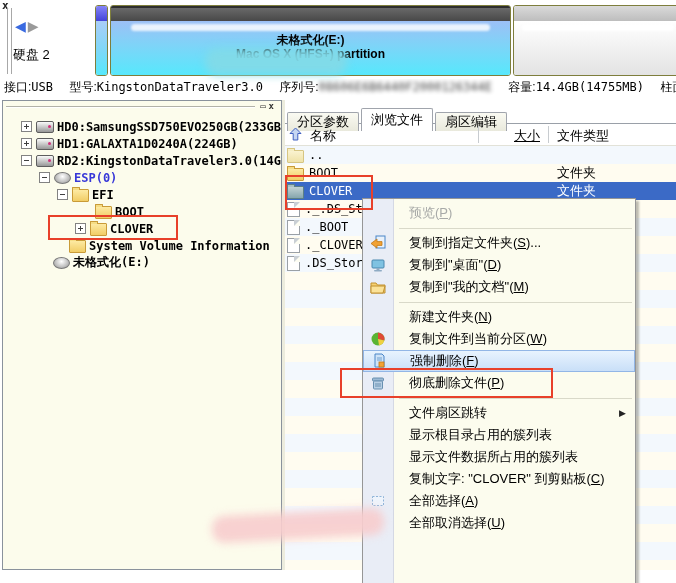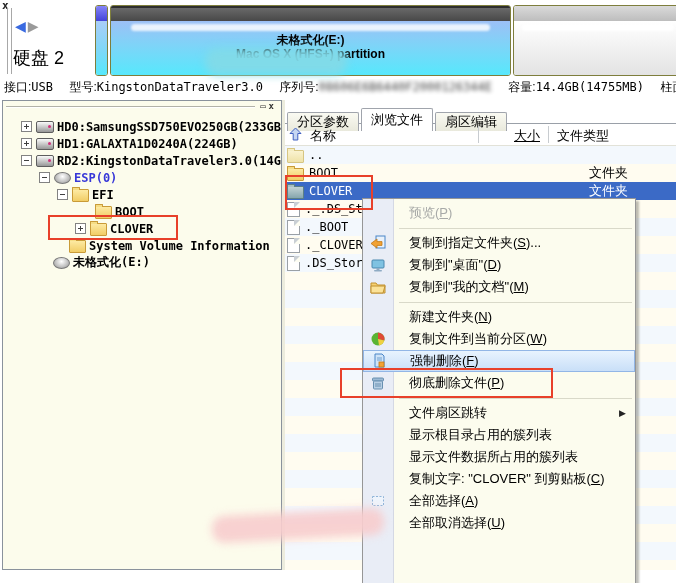--- a/index.html
+++ b/index.html
@@ -4,21 +4,21 @@
 <style>
   html,body{margin:0;padding:0;background:#fff;}
   #win{position:relative;width:676px;height:583px;background:#ffffff;overflow:hidden;
        font-family:"Liberation Sans","DejaVu Sans",sans-serif;color:#000;}
 
   
   .top-close{position:absolute;left:2px;top:-1px;font:bold 11px "DejaVu Sans Mono",monospace;color:#222;cursor:default;}
   .grip{position:absolute;left:7px;top:8px;width:3px;height:66px;border-left:1px solid #a8a8a8;border-right:1px solid #a8a8a8;}
   .nav{position:absolute;left:15px;top:18px;font-size:14px;letter-spacing:2px;}
   .nav .back{color:#3a6ae0;} .nav .fwd{color:#9a9a9a;}
-  .disk-label{position:absolute;left:13px;top:46px;font-size:18px;}
+  .disk-label{position:absolute;left:13px;top:46px;font-size:13px;}
 
   .pstrip{position:absolute;top:5px;border:1px solid #7e7e3c;border-radius:3px;overflow:hidden;box-sizing:border-box;}
   .pstrip .phead{height:15px;}
   .pstrip .pbody{position:relative;height:54px;}
   .gloss{position:absolute;left:5%;right:5%;top:3px;height:7px;background:rgba(255,255,255,.8);border-radius:5px;filter:blur(1px);}
   #strip-small{left:95px;width:13px;height:71px;}
   #strip-small .phead{background:linear-gradient(#8585f8,#4444d8);}
   #strip-small .pbody{background:linear-gradient(180deg,#aacdf7,#7ed8f8 55%,#55e9fc);}
   #strip-main{left:110px;width:401px;height:71px;}
   #strip-main .phead{background:linear-gradient(#6e6e6e,#484848);box-shadow:inset 0 2px 0 #2e2e2e;}
@@ -79,21 +79,21 @@
   .hdr-name{position:absolute;left:25px;top:3px;}
   .hdr-size{position:absolute;left:193px;width:62px;top:3px;text-align:right;text-decoration:underline;}
   .hdr-type{position:absolute;left:272px;top:3px;}
   .vline{position:absolute;top:2px;bottom:2px;border-left:1px solid #c8ccd0;}
   .sort-ico{position:absolute;left:4px;top:3px;}
   .file-list{position:absolute;left:0;top:46px;width:391px;height:424px;
              background:repeating-linear-gradient(180deg,#f3f8fd 0 18px,#fffcf0 18px 36px);}
   .frow{position:relative;height:18px;display:flex;align-items:center;font-family:"DejaVu Sans Mono","Liberation Mono",monospace;font-size:12px;}
   .frow .icn{margin-left:2px;}
   .fname{margin-left:5px;white-space:nowrap;}
-  .ftype{position:absolute;left:272px;font-family:"Liberation Sans","DejaVu Sans",sans-serif;font-size:13px;margin-left:32px;}
+  .ftype{position:absolute;left:272px;font-family:"Liberation Sans","DejaVu Sans",sans-serif;font-size:13px;}
   .frow.selected{background:#3b6ac6;color:#fff;}
 
   
   #ctx-menu{position:absolute;left:362px;top:198px;width:274px;height:392px;background:#fcfcee;
             border:1px solid #969696;box-sizing:border-box;z-index:5;
             box-shadow:3px 3px 2px rgba(110,110,100,.45);padding-top:3px;}
   .gutter{position:absolute;left:0;top:0;bottom:0;width:30px;background:#e9edf6;border-right:1px solid #d4d8e4;}
   .mi{position:relative;height:22px;line-height:22px;font-size:13px;padding-left:46px;box-sizing:border-box;white-space:nowrap;}
   .mi.disabled{color:#a8aaa8;}
   .mi.hl{background:linear-gradient(#e8f3fe,#c9dff8);border:1px solid #92b6e6;line-height:20px;}

